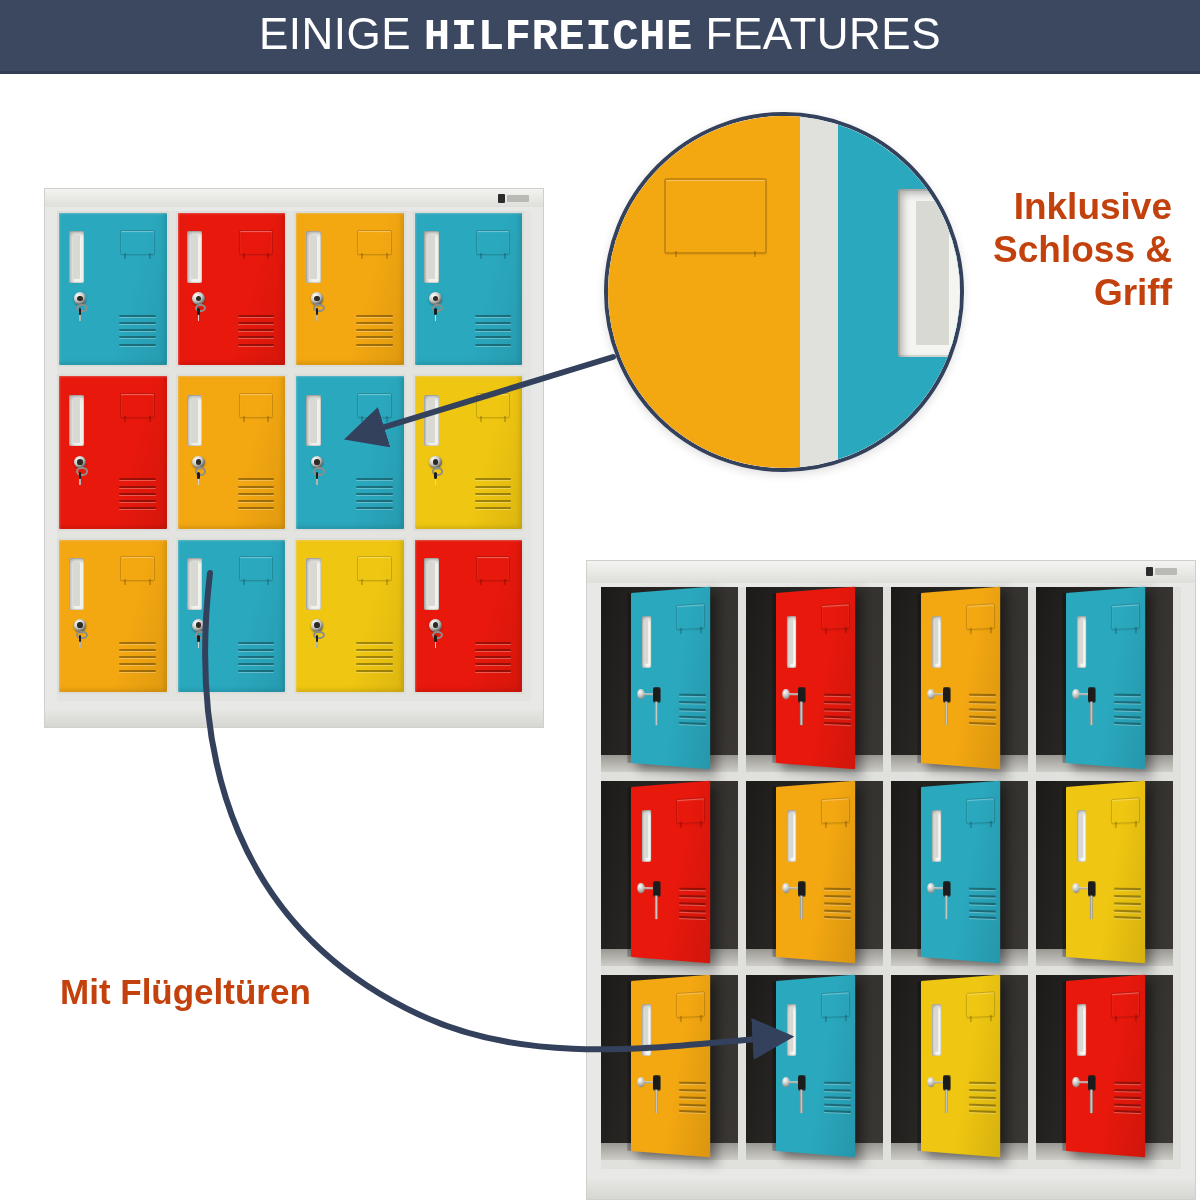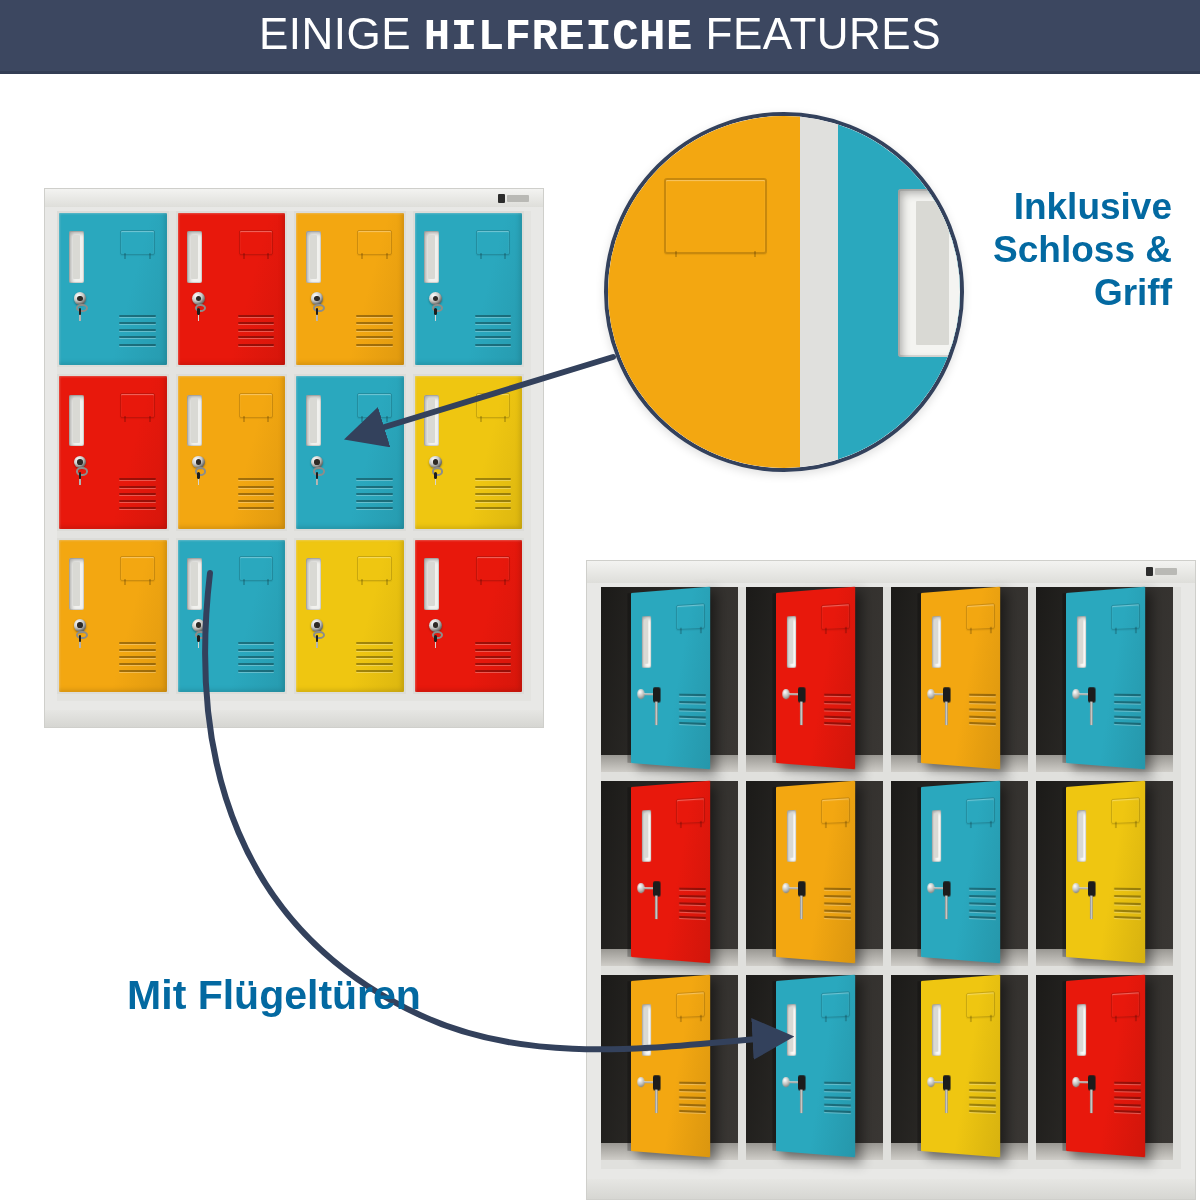--- a/index.html
+++ b/index.html
@@ -8,23 +8,23 @@
 
   
   .header{position:absolute;left:0;top:0;width:1200px;height:74px;
           background:#3c4760;display:flex;align-items:center;justify-content:center;
           box-sizing:border-box;border-bottom:3px solid #333d54;}
   .header-title{color:#fff;font-size:44px;letter-spacing:.5px;font-weight:400;
                 white-space:nowrap;}
   .header-title b{font-weight:700;font-family:Liberation Mono, monospace;}
 
   
-  .ann{position:absolute;color:#0369a1;font-weight:700;line-height:1.16;}
+  .ann{position:absolute;color:#c2410c;font-weight:700;line-height:1.16;}
   #ann-lock{right:28px;top:186px;width:250px;text-align:right;font-size:37px;}
-  #ann-doors{left:74px;top:972px;width:400px;text-align:center;font-size:41px;}
+  #ann-doors{left:60px;top:972px;width:400px;text-align:left;font-size:35px;}
 
   
   .cabinet{position:absolute;background:#e8e8e6;box-sizing:border-box;
            border:1px solid #cfcfcb;}
   .cab-top{position:absolute;left:0;top:0;right:0;height:3.4%;
            background:linear-gradient(#f3f3f1,#dededa);}
   .cab-bottom{position:absolute;left:0;bottom:0;right:0;height:3.2%;
            background:linear-gradient(#e6e6e3,#d6d6d2);}
   .logo{position:absolute;display:flex;align-items:center;gap:2px;}
   .logo-mark{width:7px;height:9px;background:#2c2c2c;border-radius:1px;}

